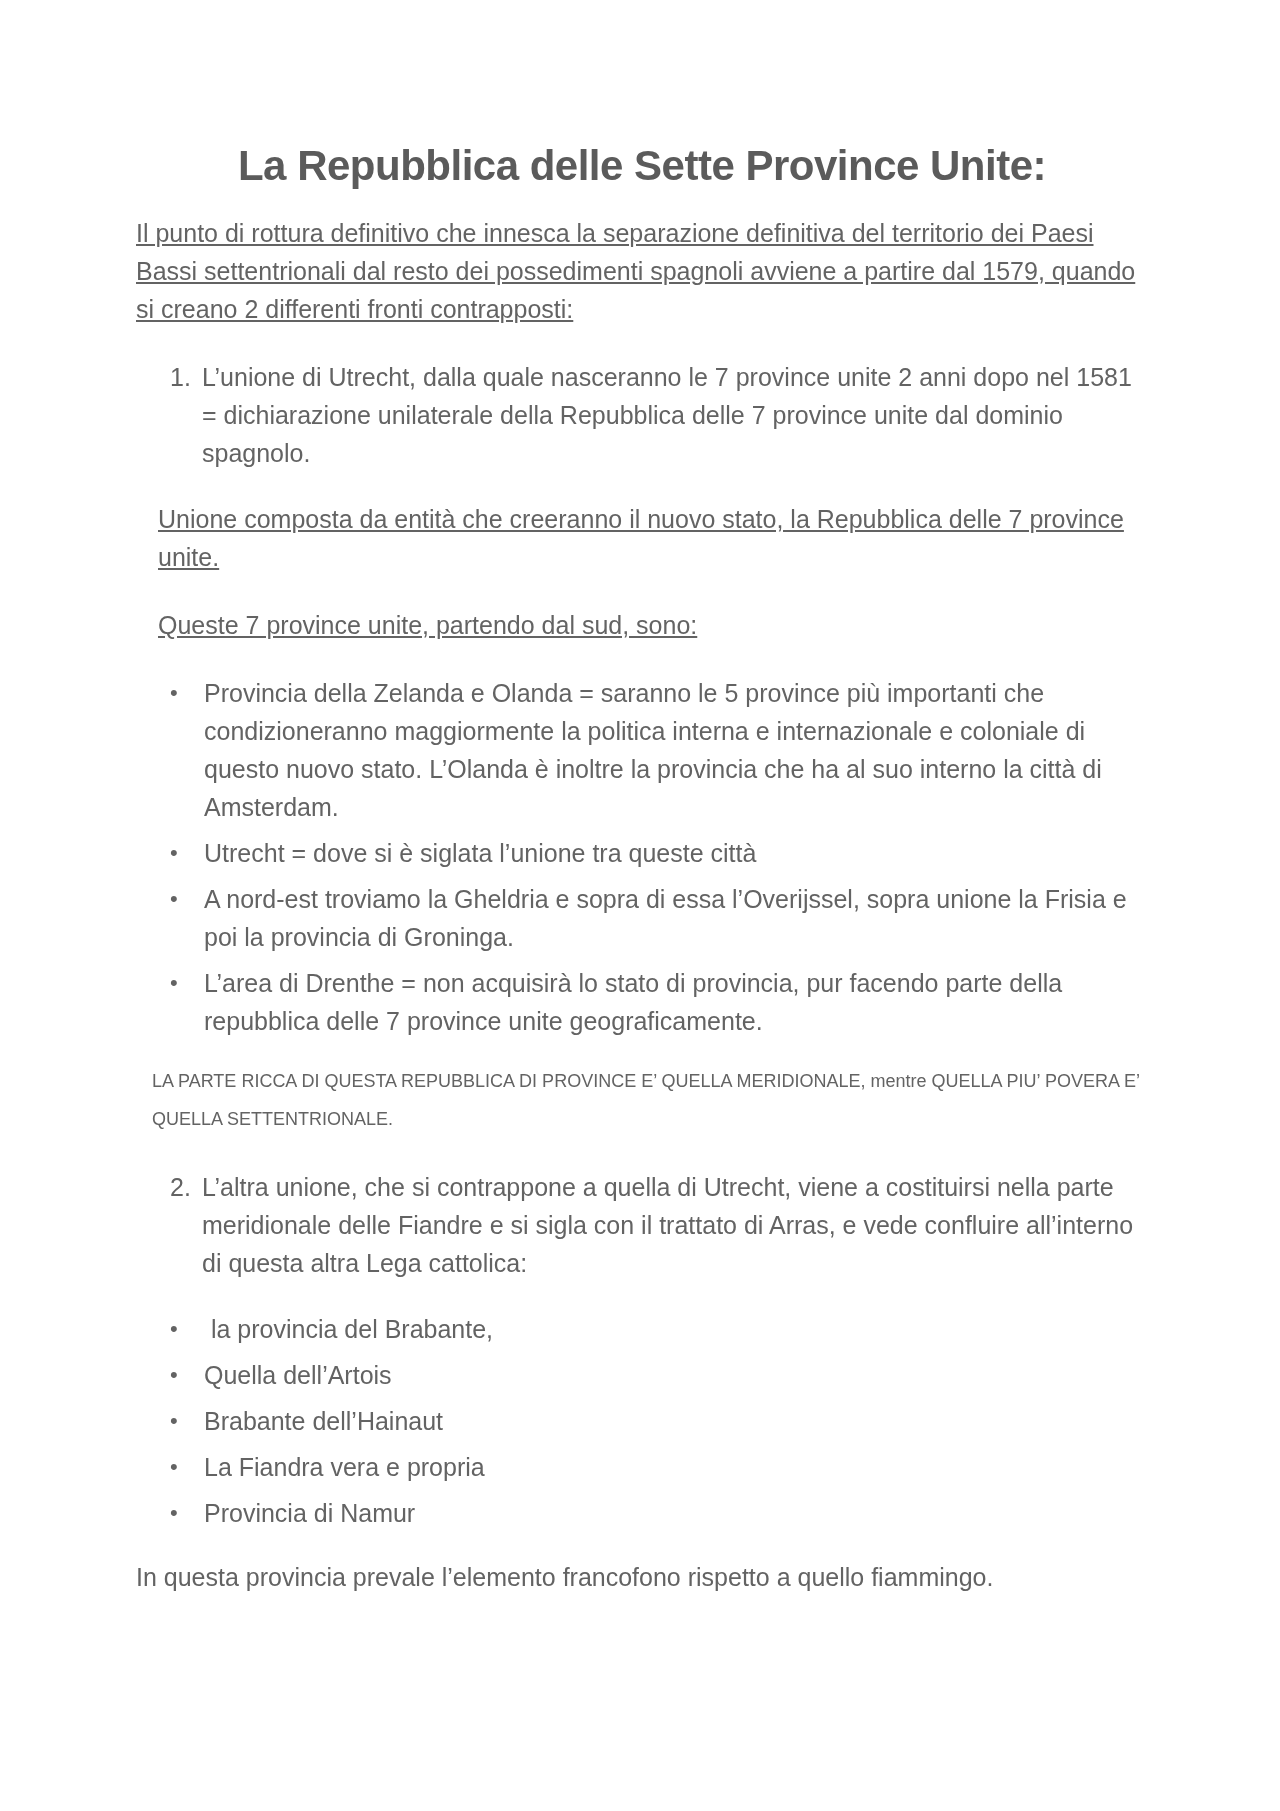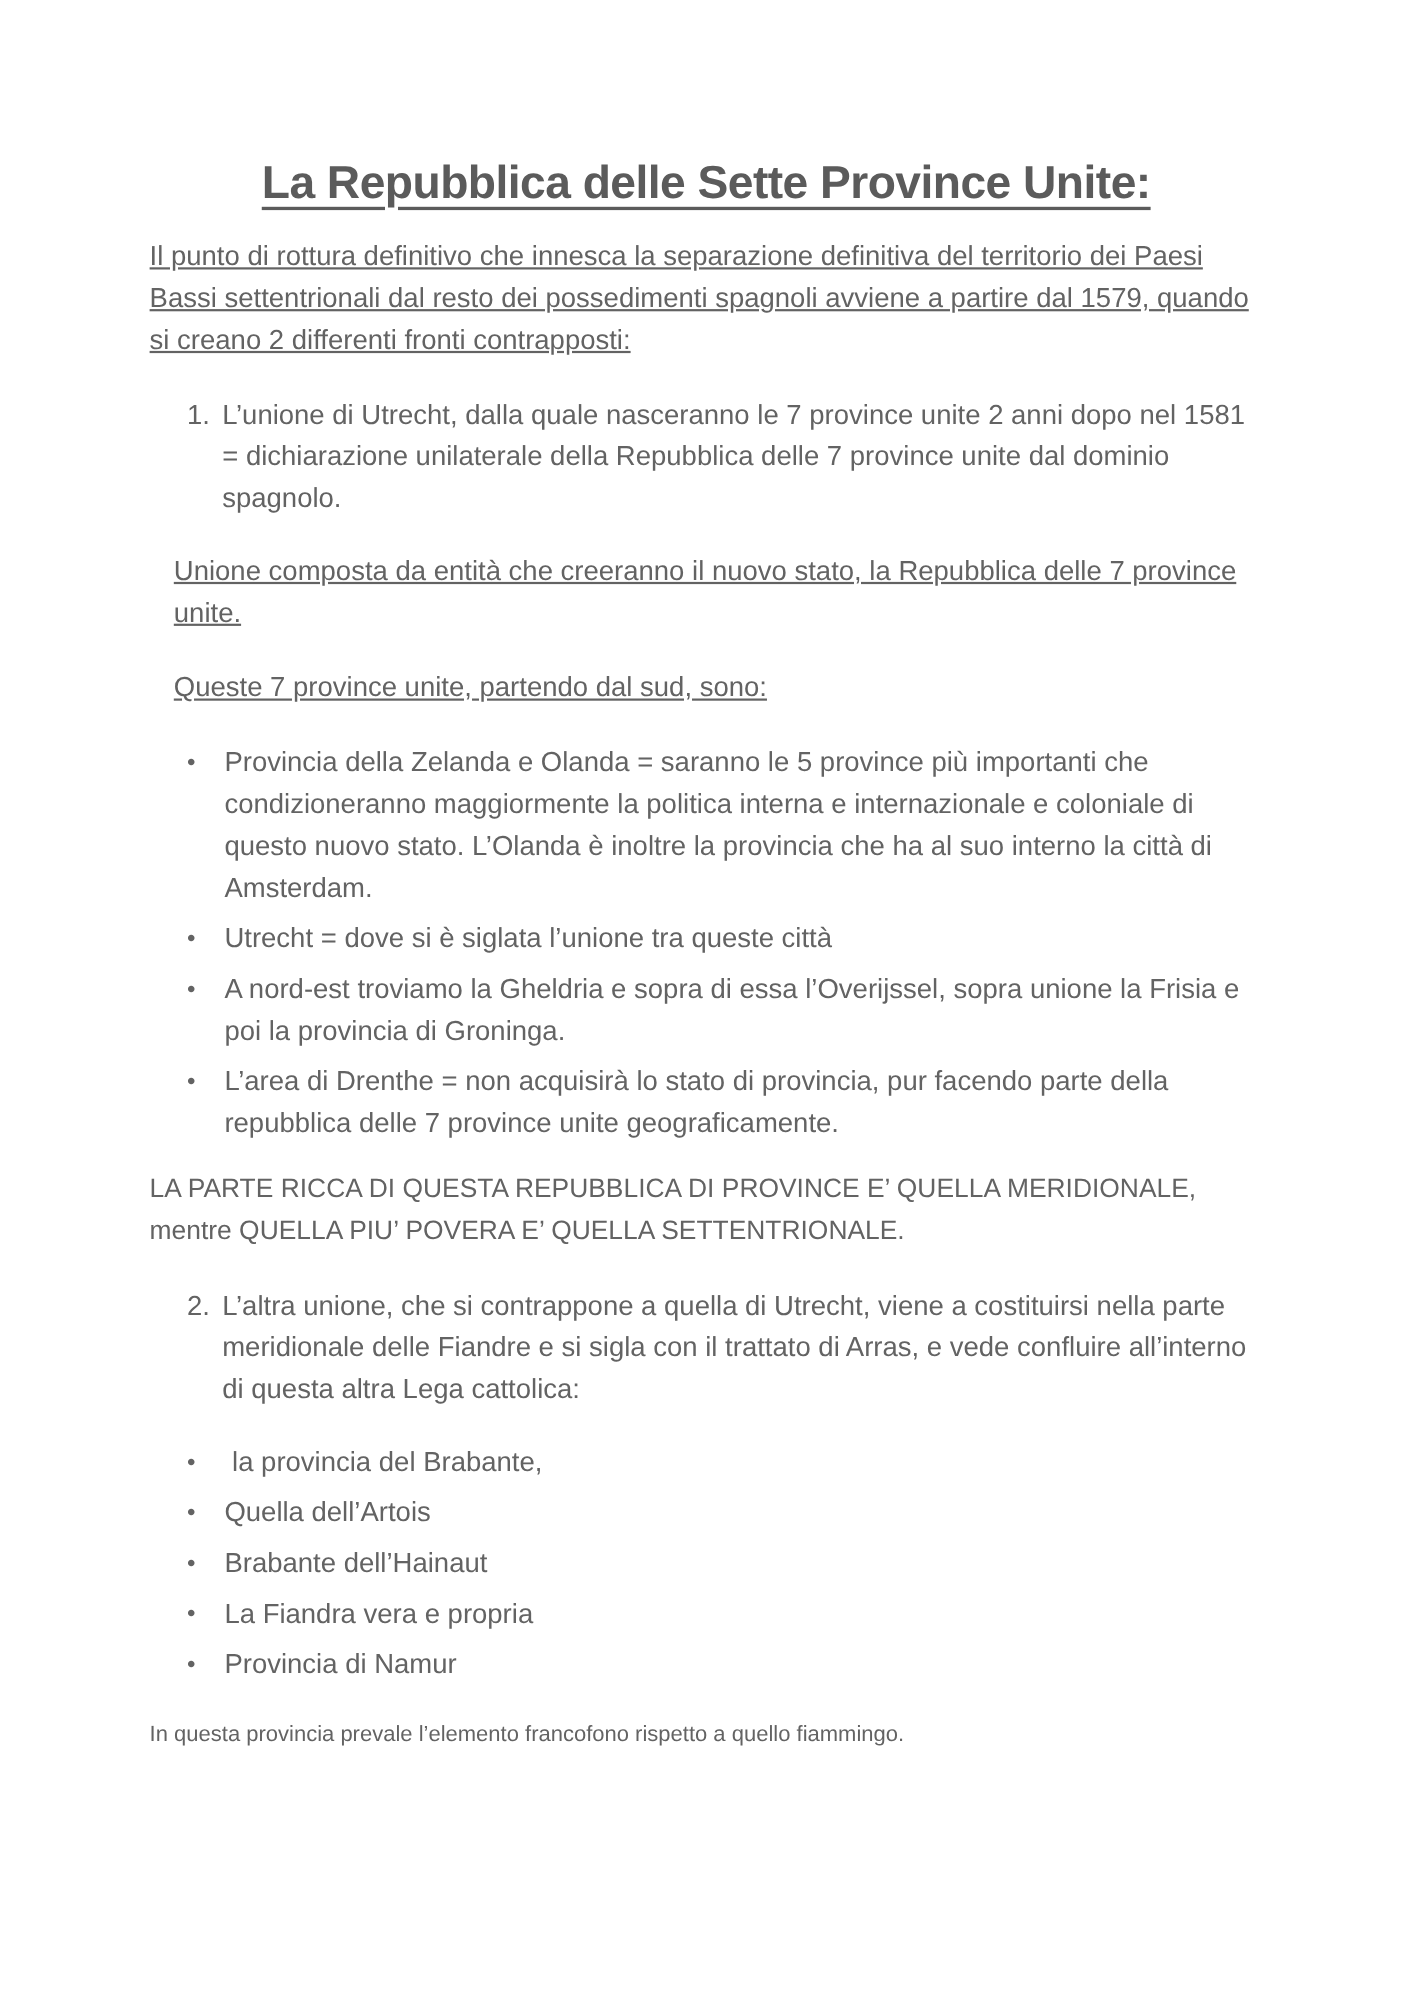--- a/index.html
+++ b/index.html
@@ -22,21 +22,20 @@
     margin: 0 0 18px 0;
     text-align: center;
     font-size: 42px;
     font-weight: 700;
     letter-spacing: -0.5px;
     color: #5b5b5b;
   }
   .title-line {
     display: block;
     line-height: 60px;
-    text-decoration: underline;
     text-decoration-thickness: 3px;
     text-underline-offset: 8px;
   }
   .para {
     margin: 0 0 30px 0;
     font-size: 25px;
     line-height: 38px;
     text-decoration: underline;
   }
   .para.indent {
@@ -68,27 +67,27 @@
   .bullet-item .dot {
     flex: none;
     width: 34px;
     font-size: 22px;
   }
   .bullet-item .btext {
     flex: 1;
     white-space: pre-wrap;
   }
   .caps-para {
-    margin: 2px 0 30px 0;
-    font-size: 24px;
+    margin: 2px 0 30px 16px;
+    font-size: 18px;
     line-height: 38px;
   }
   .closing-para {
     margin: 26px 0 0 0;
-    font-size: 20px;
+    font-size: 25px;
     line-height: 38px;
   }
 </style>
 </head>
 <body>
 
 <div class="page">
 
   <h1 class="doc-title">
     <span class="title-line">La Repubblica delle Sette Province Unite:</span>

